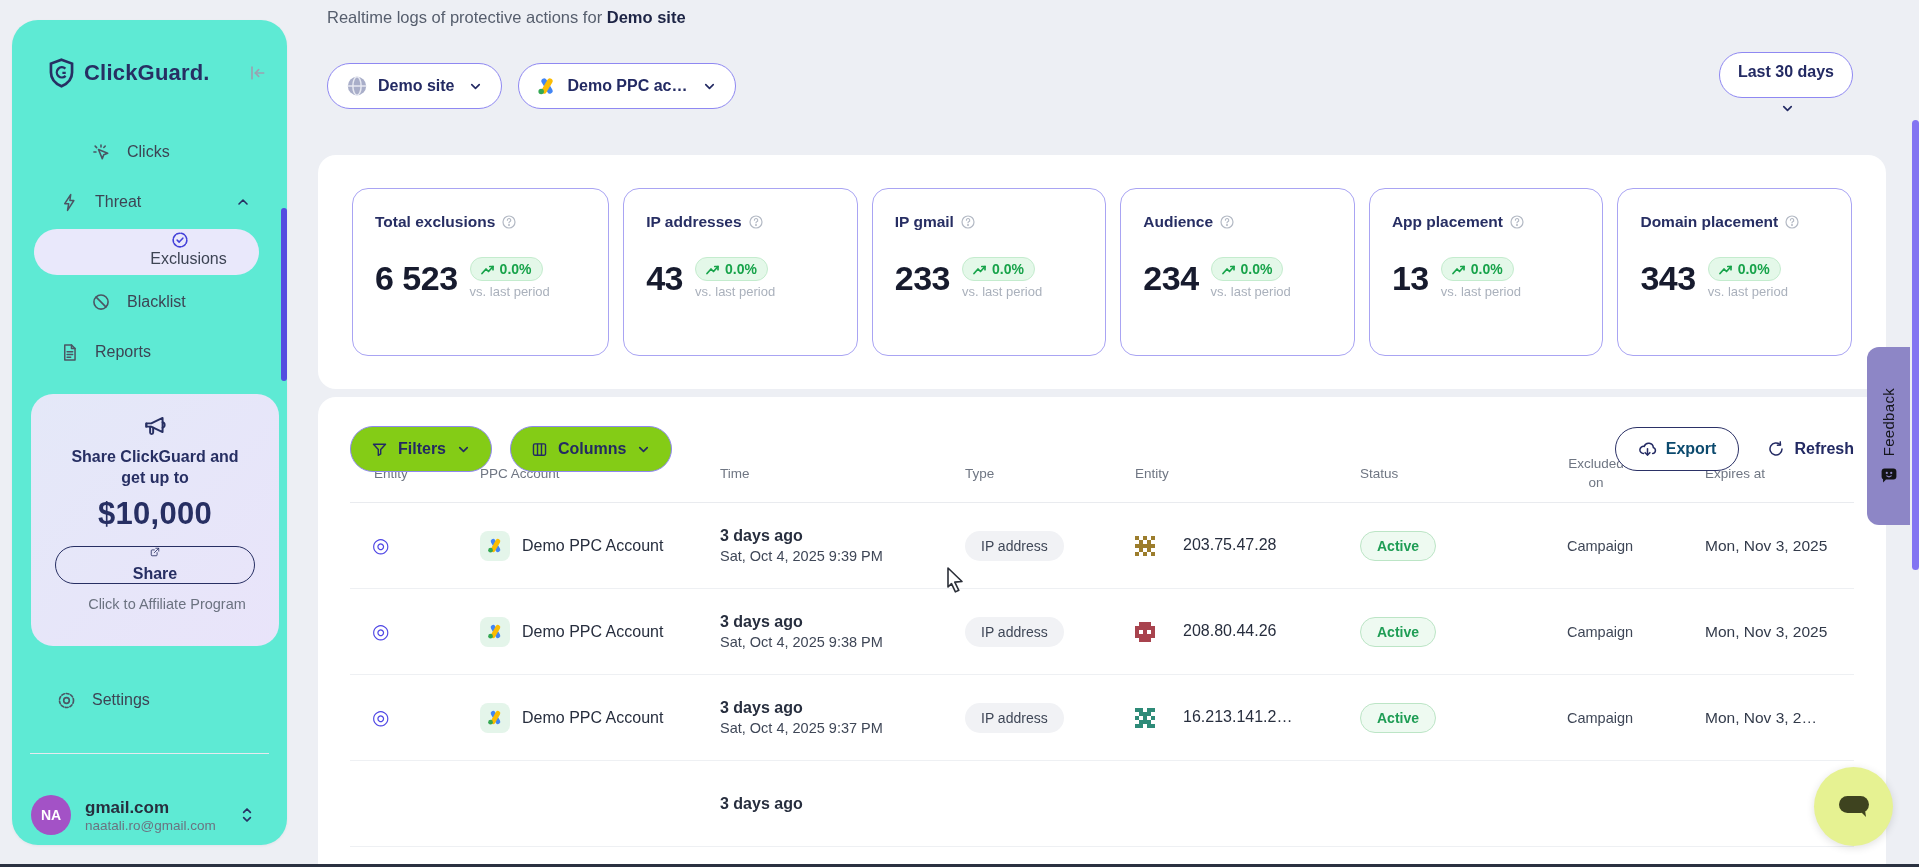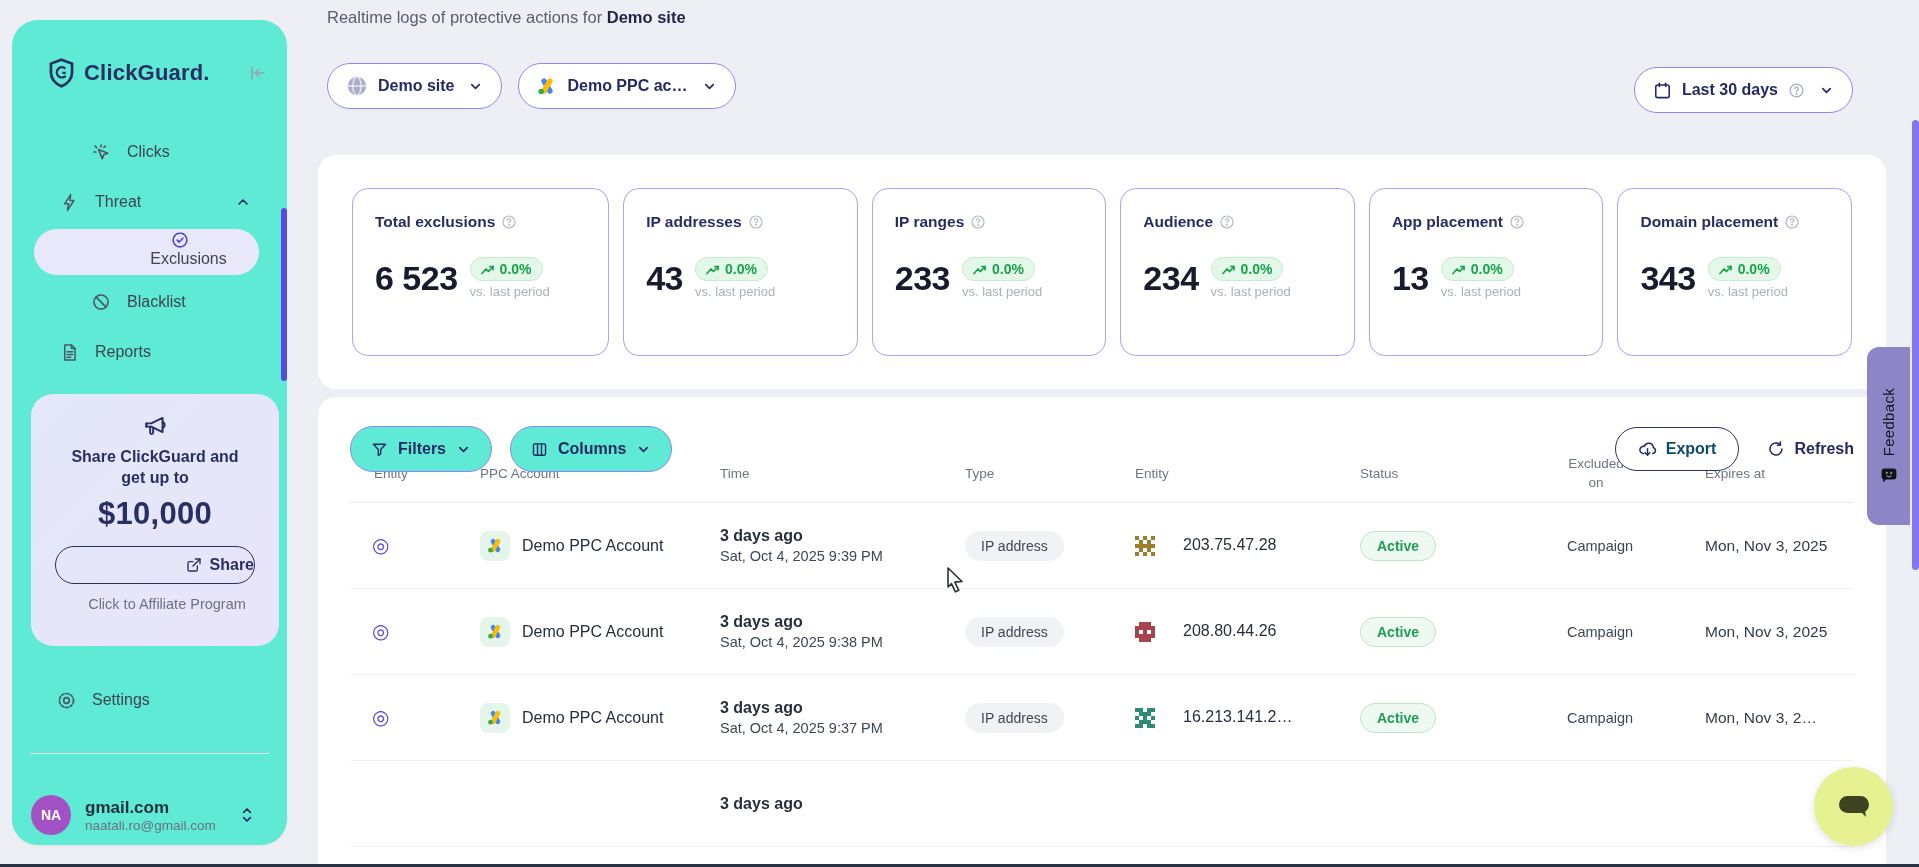--- a/index.html
+++ b/index.html
@@ -29,23 +29,23 @@
   .side-scrollbar { position:absolute; right:0px; top:188px; width:6px; height:173px;
     background:#544ce0; border-radius:4px; }
 
   .promo { position:absolute; left:19px; top:374px; width:248px; height:252px;
     background:linear-gradient(135deg,#e4e8f8 0%,#e9e4fa 100%); border-radius:22px;
     text-align:center; padding-top:18px; color:#272f63; }
   .promo .mega { color:#272f63; }
   .promo-line { font-size:16px; font-weight:600; line-height:1.32; }
   .promo-amount { font-size:31px; font-weight:700; margin-top:8px; letter-spacing:.3px; }
   .share-btn { margin:14px auto 0; width:200px; height:38px; border:1.4px solid #272f63;
-    border-radius:22px; background:transparent; display:flex; align-items:center; justify-content:flex-end;
+    border-radius:22px; background:transparent; display:flex; align-items:center; justify-content:center;
     gap:8px; font-size:16px; font-weight:600; color:#272f63; cursor:pointer;
-    font-family:"Liberation Sans",sans-serif; }
+    font-family:"Liberation Sans",sans-serif;flex-direction:column; }
   .promo-foot { margin-top:12px; font-size:14.5px; color:#6b7280; font-weight:400;margin-left:24px; }
 
   .settings-row { position:absolute; left:0; top:658px; height:44px; width:100%;
     display:flex; align-items:center; padding-left:42px; font-size:16px; color:#3d4454; cursor:pointer; }
   .settings-row .mi-icon { width:24px; display:flex; justify-content:center; margin-right:14px; color:#4b5563; }
   .side-divider { position:absolute; left:18px; right:18px; top:733px; height:1px; background:#e7e9ee; }
   .user-row { position:absolute; left:19px; right:14px; top:763px; height:64px;
     display:flex; align-items:center; cursor:pointer; }
   .avatar { width:40px; height:40px; border-radius:50%; background:#a352c6; color:#fff;
     display:flex; align-items:center; justify-content:center; font-size:14px; font-weight:600; }
@@ -55,42 +55,42 @@
   .user-updown { margin-left:auto; margin-right:18px; color:#272f63; display:flex; }
 
   
   .subtitle { position:absolute; left:327px; top:8px; font-size:16.5px; color:#565e6d; }
   .subtitle b { color:#1d2445; font-weight:700; }
   .pills-row { position:absolute; left:327px; top:63px; display:flex; gap:16px; }
   .pill { height:46px; background:#fff; border:1px solid #8f88f2; border-radius:24px;
     display:flex; align-items:center; padding:0 18px; gap:10px; font-size:16px; font-weight:600;
     color:#232a63; cursor:pointer; }
   .pill .chev { color:#232a63; display:flex; margin-left:4px; }
-  .date-pill { position:absolute; right:66px; top:67px; }
+  .date-pill { position:absolute; right:66px; top:52px;flex-direction:column; }
 
   
   #stats-panel { position:absolute; left:318px; top:155px; width:1568px; height:234px;
     background:#fff; border-radius:18px; display:flex; gap:14px; padding:33px 34px; }
   .stat-card { flex:1; border:1px solid #a9a4f3; border-radius:16px; padding:24px 22px 18px;
     background:#fff; }
   .stat-card.first { flex:1.12; }
   .stat-head { display:flex; align-items:center; gap:6px; font-size:15.5px; font-weight:600; color:#272e63; }
   .stat-body { display:flex; align-items:center; margin-top:26px; }
   .stat-value { font-size:34px; font-weight:700; color:#171b2e; letter-spacing:-.5px; }
   .stat-right { margin-left:12px; display:flex; flex-direction:column; align-items:flex-start; }
   .change-pill { display:flex; align-items:center; gap:5px; background:#e4f8e9; border:1px solid #c4ecce;
     border-radius:14px; padding:3px 10px; font-size:14px; font-weight:600; color:#17a34a; }
   .stat-caption { font-size:13px; color:#aab1bc; margin-top:3px; }
 
   
   #table-panel { position:absolute; left:318px; top:397px; width:1568px; height:600px;
     background:#fff; border-radius:18px 18px 0 0; }
   .toolbar { position:absolute; top:29px; left:32px; right:32px; height:46px;
     display:flex; align-items:center; }
-  .tb-pill { height:46px; border:1px solid #8f88f2; border-radius:24px; background:#5eead4;
+  .tb-pill { height:46px; border:1px solid #8f88f2; border-radius:24px; background:#84cc16;
     display:flex; align-items:center; gap:10px; padding:0 20px; font-size:16px; font-weight:600;
     color:#232a63; cursor:pointer; font-family:"Liberation Sans",sans-serif; }
   .tb-pill + .tb-pill { margin-left:18px; }
   .toolbar-right { margin-left:auto; display:flex; align-items:center; gap:28px; }
   .export-btn { height:44px; border:1.4px solid #2b3166; border-radius:24px; background:#fff;
     display:flex; align-items:center; gap:9px; padding:0 22px; font-size:16px; font-weight:600;
     color:#0c4a6e; cursor:pointer; font-family:"Liberation Sans",sans-serif; }
   .refresh-btn { display:flex; align-items:center; gap:9px; font-size:16px; font-weight:600;
     color:#232a63; background:none; border:none; cursor:pointer; font-family:"Liberation Sans",sans-serif; }
 
@@ -359,21 +359,21 @@
               <polyline points="8.8,2.5 12,2.5 12,5.7"></polyline>
             </svg>
           <span>0.0%</span>
         </span>
         <span class="stat-caption">vs. last period</span>
       </span>
     </div>
   </div>
   <div class="stat-card">
     <div class="stat-head">
-        <span>IP ranges</span>
+        <span>IP gmail</span>
       <svg width="16" height="16" viewBox="0 0 24 24" fill="none" stroke="#b3b9c4" stroke-width="1.8">
           <circle cx="12" cy="12" r="9"></circle>
           <path d="M9.6 9.2a2.5 2.5 0 1 1 3.4 2.4c-.8.35-1 .9-1 1.7" stroke-linecap="round"></path>
           <circle cx="12" cy="16.6" r=".6" fill="#b3b9c4"></circle>
         </svg>
     </div>
     <div class="stat-body">
       <span class="stat-value">233</span>
       <span class="stat-right">
         <span class="change-pill">

